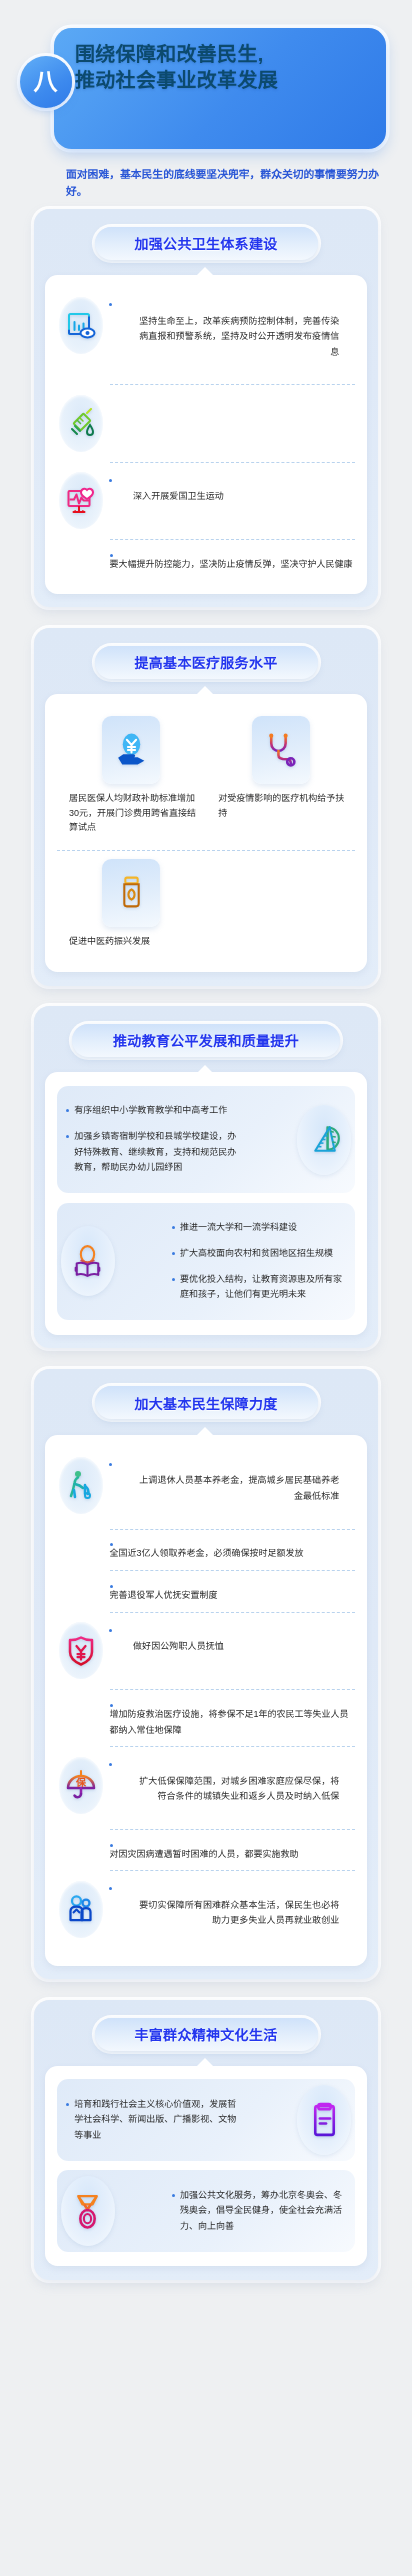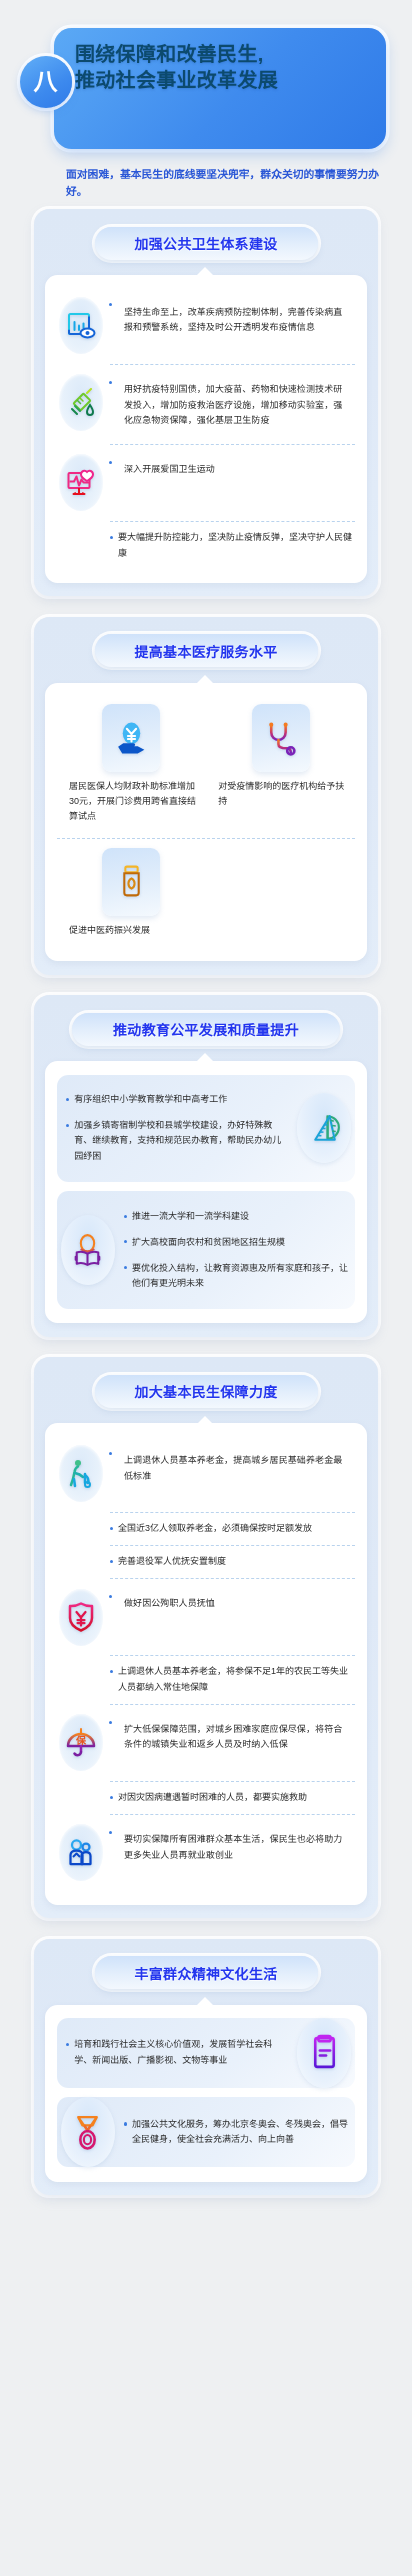--- a/index.html
+++ b/index.html
@@ -85,47 +85,48 @@
     display:flex;align-items:center;justify-content:center;
     box-shadow:inset 0 1px 3.1px rgba(255,255,255,.9);
   }
   .ico-oval svg{filter:drop-shadow(0 1px 1.5px rgba(100,140,190,.30));}
   .row .txt{flex:1;min-width:0;display:flex;align-items:flex-start;padding-top:2.1px;}
   .dot{
     flex:0 0 auto;width:3.1px;height:3.1px;border-radius:50%;background:#3a7be0;
     margin:5.7px 5.2px 0 0;
   }
   .row p{
-    margin:7px;color:#2b2b2b;font-size:9px;line-height:1.72;font-weight:400;
+    margin:16px;color:#2b2b2b;font-size:9px;line-height:1.72;font-weight:400;
     letter-spacing:0.1px;
+    text-align:right;
   }
   .divider{
     height:0;border-top:0.5px dashed #b9d3ee;margin:1px 0 1px 53px;
   }
-  .txtonly{display:flex;align-items:flex-start;padding:7.2px 0 7.2px 53px;}
+  .txtonly{display:flex;align-items:flex-start;padding:7.2px 0 7.2px 53px;flex-direction:column;}
   .txtonly .dot{margin:5.7px 5.2px 0 0;}
   .txtonly p{margin:0;color:#2b2b2b;font-size:9px;line-height:1.72;}
 
   
   .grid2{display:flex;flex-wrap:wrap;}
   .cell{width:50%;box-sizing:border-box;padding:8.2px 5.2px 5.2px 5.2px;}
   .cell .sq{
     width:58px;height:68px;margin:0 auto 7.2px auto;border-radius:9.3px;
     background:linear-gradient(170deg,#cfe3fa 0%,#e2eefb 55%,#f4f9fe 100%);
     box-shadow:0 2.1px 5.2px rgba(150,180,215,.25);
     display:flex;align-items:center;justify-content:center;
   }
   .cell .sq svg{filter:drop-shadow(0 1px 1.5px rgba(100,140,190,.28));}
   .cell p{margin:4px;color:#2b2b2b;font-size:9px;line-height:1.65;padding-left:3.1px;}
   .gridline{width:100%;height:0;border-top:0.5px dashed #b9d3ee;margin:5.2px 0 0 0;}
 
   
   .tint{
     background:linear-gradient(135deg,#dfeaf8 0%,#e9f1fb 60%,#f7fafe 100%);
-    border-radius:11.3px;position:relative;
+    border-radius:11.3px;position:relative;gap:48px;
   }
   .panel-rowL{display:flex;align-items:center;position:relative;}
   .panel-rowL .bullets{flex:1;padding:12.4px 5.2px 12.4px 9.3px;}
   .panel-rowL .sideico{flex:0 0 62px;display:flex;align-items:center;justify-content:center;}
   .panel-rowR{display:flex;align-items:center;position:relative;}
   .panel-rowR .sideico{flex:0 0 62px;display:flex;align-items:center;justify-content:center;}
   .panel-rowR .bullets{flex:1;padding:12.4px 7.2px 12.4px 5.2px;}
   .bullets .b{display:flex;align-items:flex-start;padding:5.2px 0;}
   .bullets .b p{margin:0;color:#2b2b2b;font-size:9px;line-height:1.72;}
   .oval-lg{
@@ -188,24 +189,20 @@
             <svg width="32" height="32" viewBox="0 0 64 64" fill="none">
               <line x1="44" y1="12" x2="52" y2="4" stroke="#b6e026" stroke-width="4" stroke-linecap="round"></line>
               <rect x="24" y="16" width="20" height="28" rx="2" transform="rotate(45 34 30)" stroke="#6fc92b" stroke-width="4"></rect>
               <line x1="20" y1="38" x2="30" y2="48" stroke="#2ea356" stroke-width="4" stroke-linecap="round"></line>
               <line x1="14" y1="44" x2="24" y2="54" stroke="#17884c" stroke-width="4" stroke-linecap="round"></line>
               <line x1="30" y1="22" x2="36" y2="28" stroke="#7ccb2a" stroke-width="3" stroke-linecap="round"></line>
               <line x1="25" y1="27" x2="31" y2="33" stroke="#52b83c" stroke-width="3" stroke-linecap="round"></line>
               <path d="M50 36 C50 36 44 45 44 50 a6 6 0 0 0 12 0 c0-5-6-14-6-14z" stroke="#0f7a4e" stroke-width="4" fill="none"></path>
             </svg>
           </div>
-        </div>
-        <div class="txt">
-          <div class="dot"></div>
-          <p>用好抗疫特别国债，加大疫苗、药物和快速检测技术研发投入，增加防疫救治医疗设施，增加移动实验室，强化应急物资保障，强化基层卫生防疫</p>
         </div>
       </div>
 
       <div class="divider"></div>
 
       <div class="row">
         <div class="ico">
           <div class="ico-oval">
             <svg width="32" height="32" viewBox="0 0 64 64" fill="none">
               <rect x="7" y="12" width="42" height="30" rx="2" stroke="#ef2a84" stroke-width="4"></rect>
@@ -416,21 +413,21 @@
         </div>
         <div class="txt">
           <div class="dot"></div>
           <p>做好因公殉职人员抚恤</p>
         </div>
       </div>
 
       <div class="divider"></div>
       <div class="txtonly">
         <div class="dot"></div>
-        <p>上调退休人员基本养老金，将参保不足1年的农民工等失业人员都纳入常住地保障</p>
+        <p>增加防疫救治医疗设施，将参保不足1年的农民工等失业人员都纳入常住地保障</p>
       </div>
 
       <div class="divider"></div>
 
       <div class="row">
         <div class="ico">
           <div class="ico-oval">
             <svg width="32" height="32" viewBox="0 0 64 64" fill="none">
               <defs>
                 <linearGradient id="umb" x1="0" y1="0" x2="0" y2="1">

